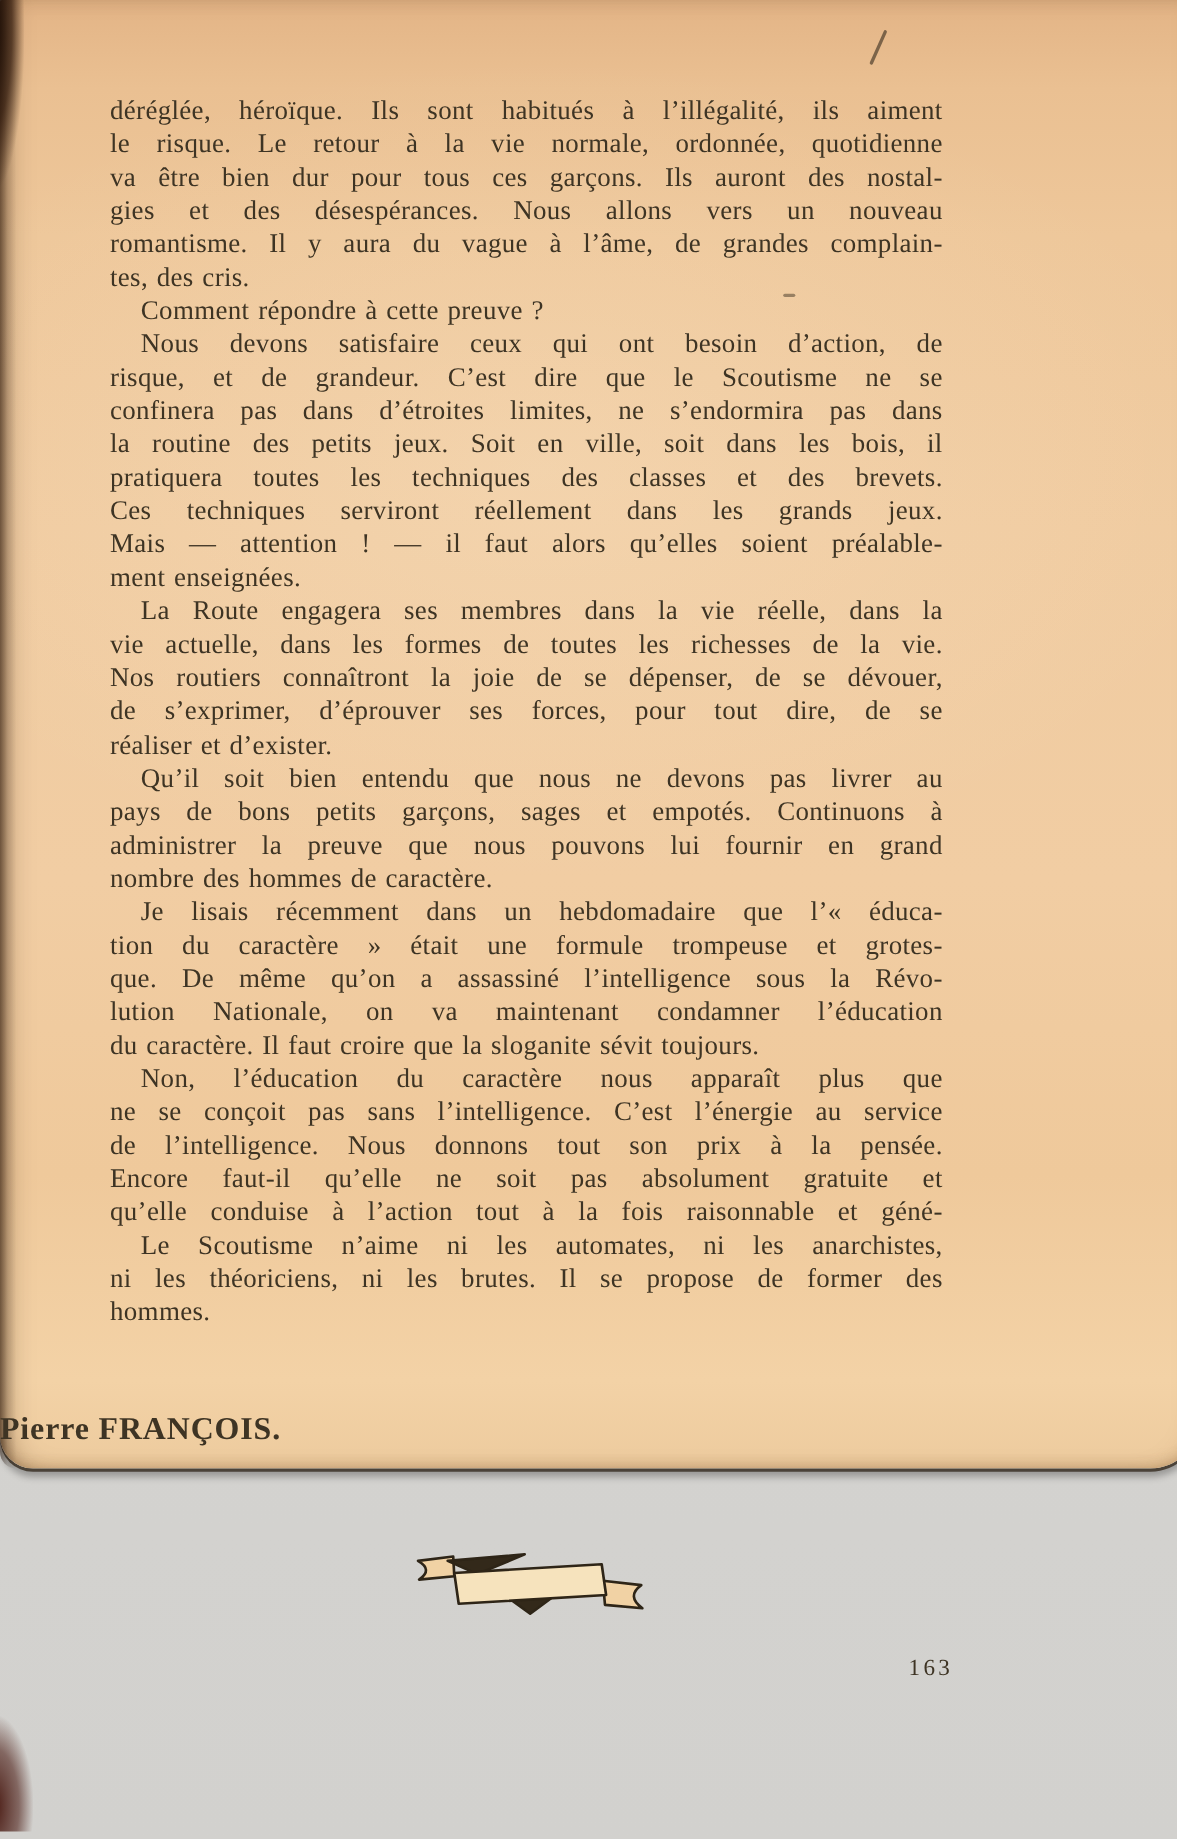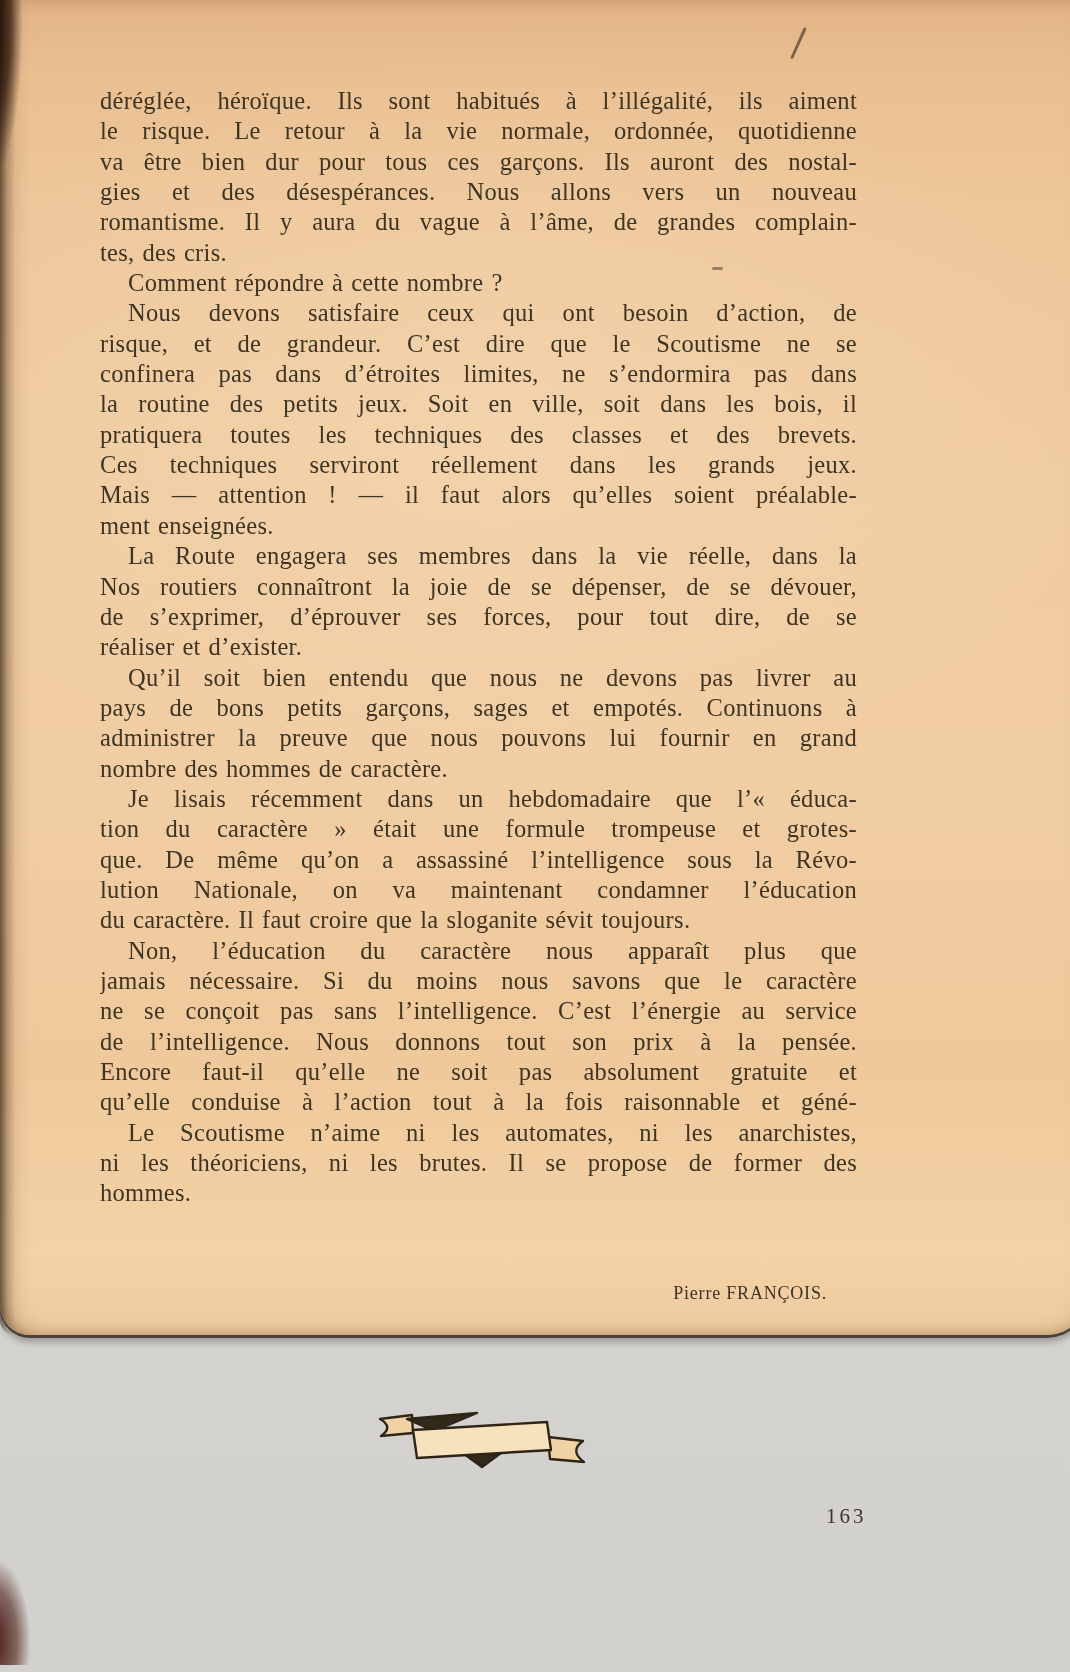--- a/index.html
+++ b/index.html
@@ -79,23 +79,22 @@
   .line.last {
     text-align: right;
     text-align-last: left;
   }
   .line.indent { text-indent: 28px; }
   .line .italic { }
   .signature {
     position: absolute;
     left: 0; top: 1283px;
     width: 827px;
-    text-align: right;
-    font-size: 18px;
-    font-weight: 400;
+    font-size: 29px;
+    font-weight: 700;
     letter-spacing: 0.8px;
     color: var(--ink, #3e3424);
   }
   .ribbon {
     position: absolute;
     left: 376px; top: 1410px;
     width: 212px; height: 60px;
   }
   .page-number {
     position: absolute;
@@ -115,44 +114,44 @@
   <div class="pencil-mark"></div>
   <div class="stray-dash"></div>
 
   <div class="text-block" id="text-block">
       <div class="line"><span>déréglée, héroïque. Ils sont habitués à l’illégalité, ils aiment</span></div>
       <div class="line"><span>le risque. Le retour à la vie normale, ordonnée, quotidienne</span></div>
       <div class="line"><span>va être bien dur pour tous ces garçons. Ils auront des nostal-</span></div>
       <div class="line"><span>gies et des désespérances. Nous allons vers un nouveau</span></div>
       <div class="line"><span>romantisme. Il y aura du vague à l’âme, de grandes complain-</span></div>
       <div class="line last"><span>tes, des cris.</span></div>
-      <div class="line last indent"><span>Comment répondre à cette nombre ?</span></div>
+      <div class="line last indent"><span>Comment répondre à cette preuve ?</span></div>
       <div class="line indent"><span>Nous devons satisfaire ceux qui ont besoin d’action, de</span></div>
       <div class="line"><span>risque, et de grandeur. C’est dire que le Scoutisme ne se</span></div>
       <div class="line"><span>confinera pas dans d’étroites limites, ne s’endormira pas dans</span></div>
       <div class="line"><span>la routine des petits jeux. Soit en ville, soit dans les bois, il</span></div>
       <div class="line"><span>pratiquera toutes les techniques des classes et des brevets.</span></div>
       <div class="line"><span>Ces techniques serviront réellement dans les grands jeux.</span></div>
       <div class="line"><span>Mais — attention ! — il faut alors qu’elles soient préalable-</span></div>
       <div class="line last"><span>ment enseignées.</span></div>
       <div class="line indent"><span>La Route engagera ses membres dans la vie réelle, dans la</span></div>
+      <div class="line"><span>vie actuelle, dans les formes de toutes les richesses de la vie.</span></div>
       <div class="line"><span>Nos routiers connaîtront la joie de se dépenser, de se dévouer,</span></div>
       <div class="line"><span>de s’exprimer, d’éprouver ses forces, pour tout dire, de se</span></div>
       <div class="line last"><span>réaliser et d’exister.</span></div>
       <div class="line indent"><span>Qu’il soit bien entendu que nous ne devons pas livrer au</span></div>
       <div class="line"><span>pays de bons petits garçons, sages et empotés. Continuons à</span></div>
       <div class="line"><span>administrer la preuve que nous pouvons lui fournir en grand</span></div>
       <div class="line last"><span>nombre des </span><span class="italic">hommes de caractère</span><span>.</span></div>
       <div class="line indent"><span>Je lisais récemment dans un hebdomadaire que l’« éduca-</span></div>
       <div class="line"><span>tion du caractère » était une formule trompeuse et grotes-</span></div>
       <div class="line"><span>que. De même qu’on a assassiné l’intelligence sous la Révo-</span></div>
       <div class="line"><span>lution Nationale, on va maintenant condamner l’éducation</span></div>
       <div class="line last"><span>du caractère. Il faut croire que la sloganite sévit toujours.</span></div>
       <div class="line indent"><span>Non, l’éducation du caractère nous apparaît plus que</span></div>
-      <div class="line"><span>jamais nécessaire. Si du moins nous savons que le caractère</span></div>
       <div class="line"><span>ne se conçoit pas sans l’intelligence. C’est l’énergie au service</span></div>
       <div class="line"><span>de l’intelligence. Nous donnons tout son prix à la pensée.</span></div>
       <div class="line"><span>Encore faut-il qu’elle ne soit pas absolument gratuite et</span></div>
       <div class="line"><span>qu’elle conduise à l’action tout à la fois raisonnable et géné-</span></div>
       <div class="line indent"><span>Le Scoutisme n’aime ni les automates, ni les anarchistes,</span></div>
       <div class="line"><span>ni les théoriciens, ni les brutes. Il se propose de former des</span></div>
       <div class="line last"><span>hommes.</span></div>
     </div>
 
   <div class="signature">Pierre FRANÇOIS.</div>

